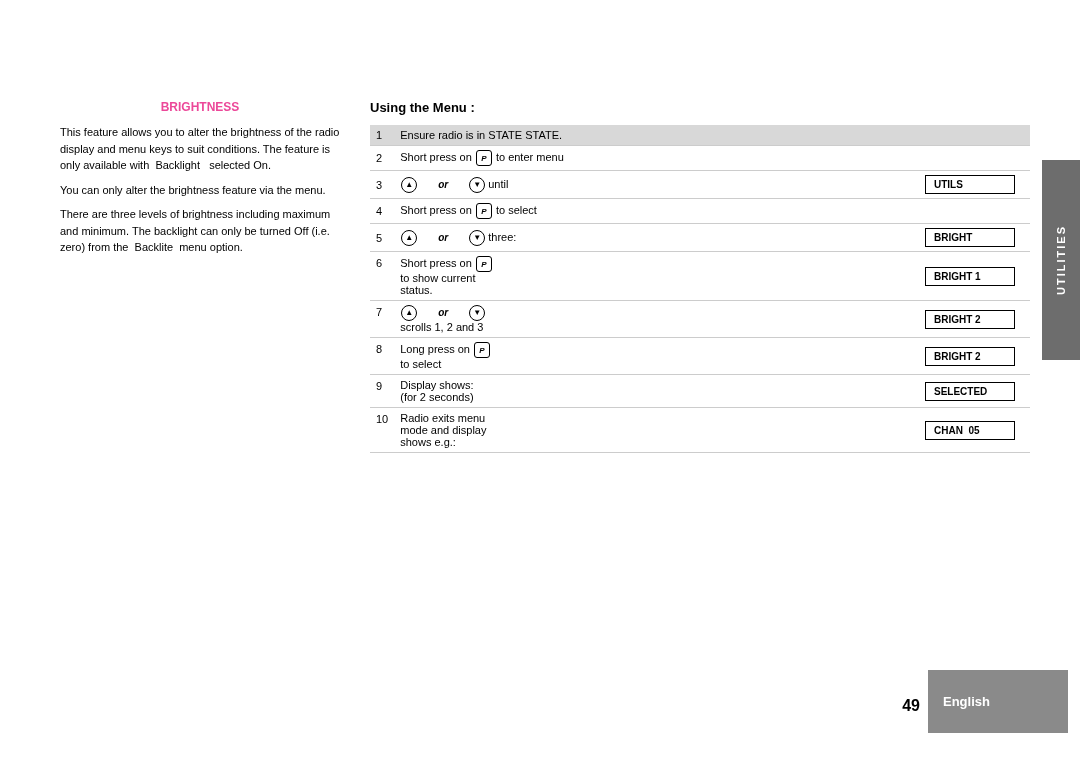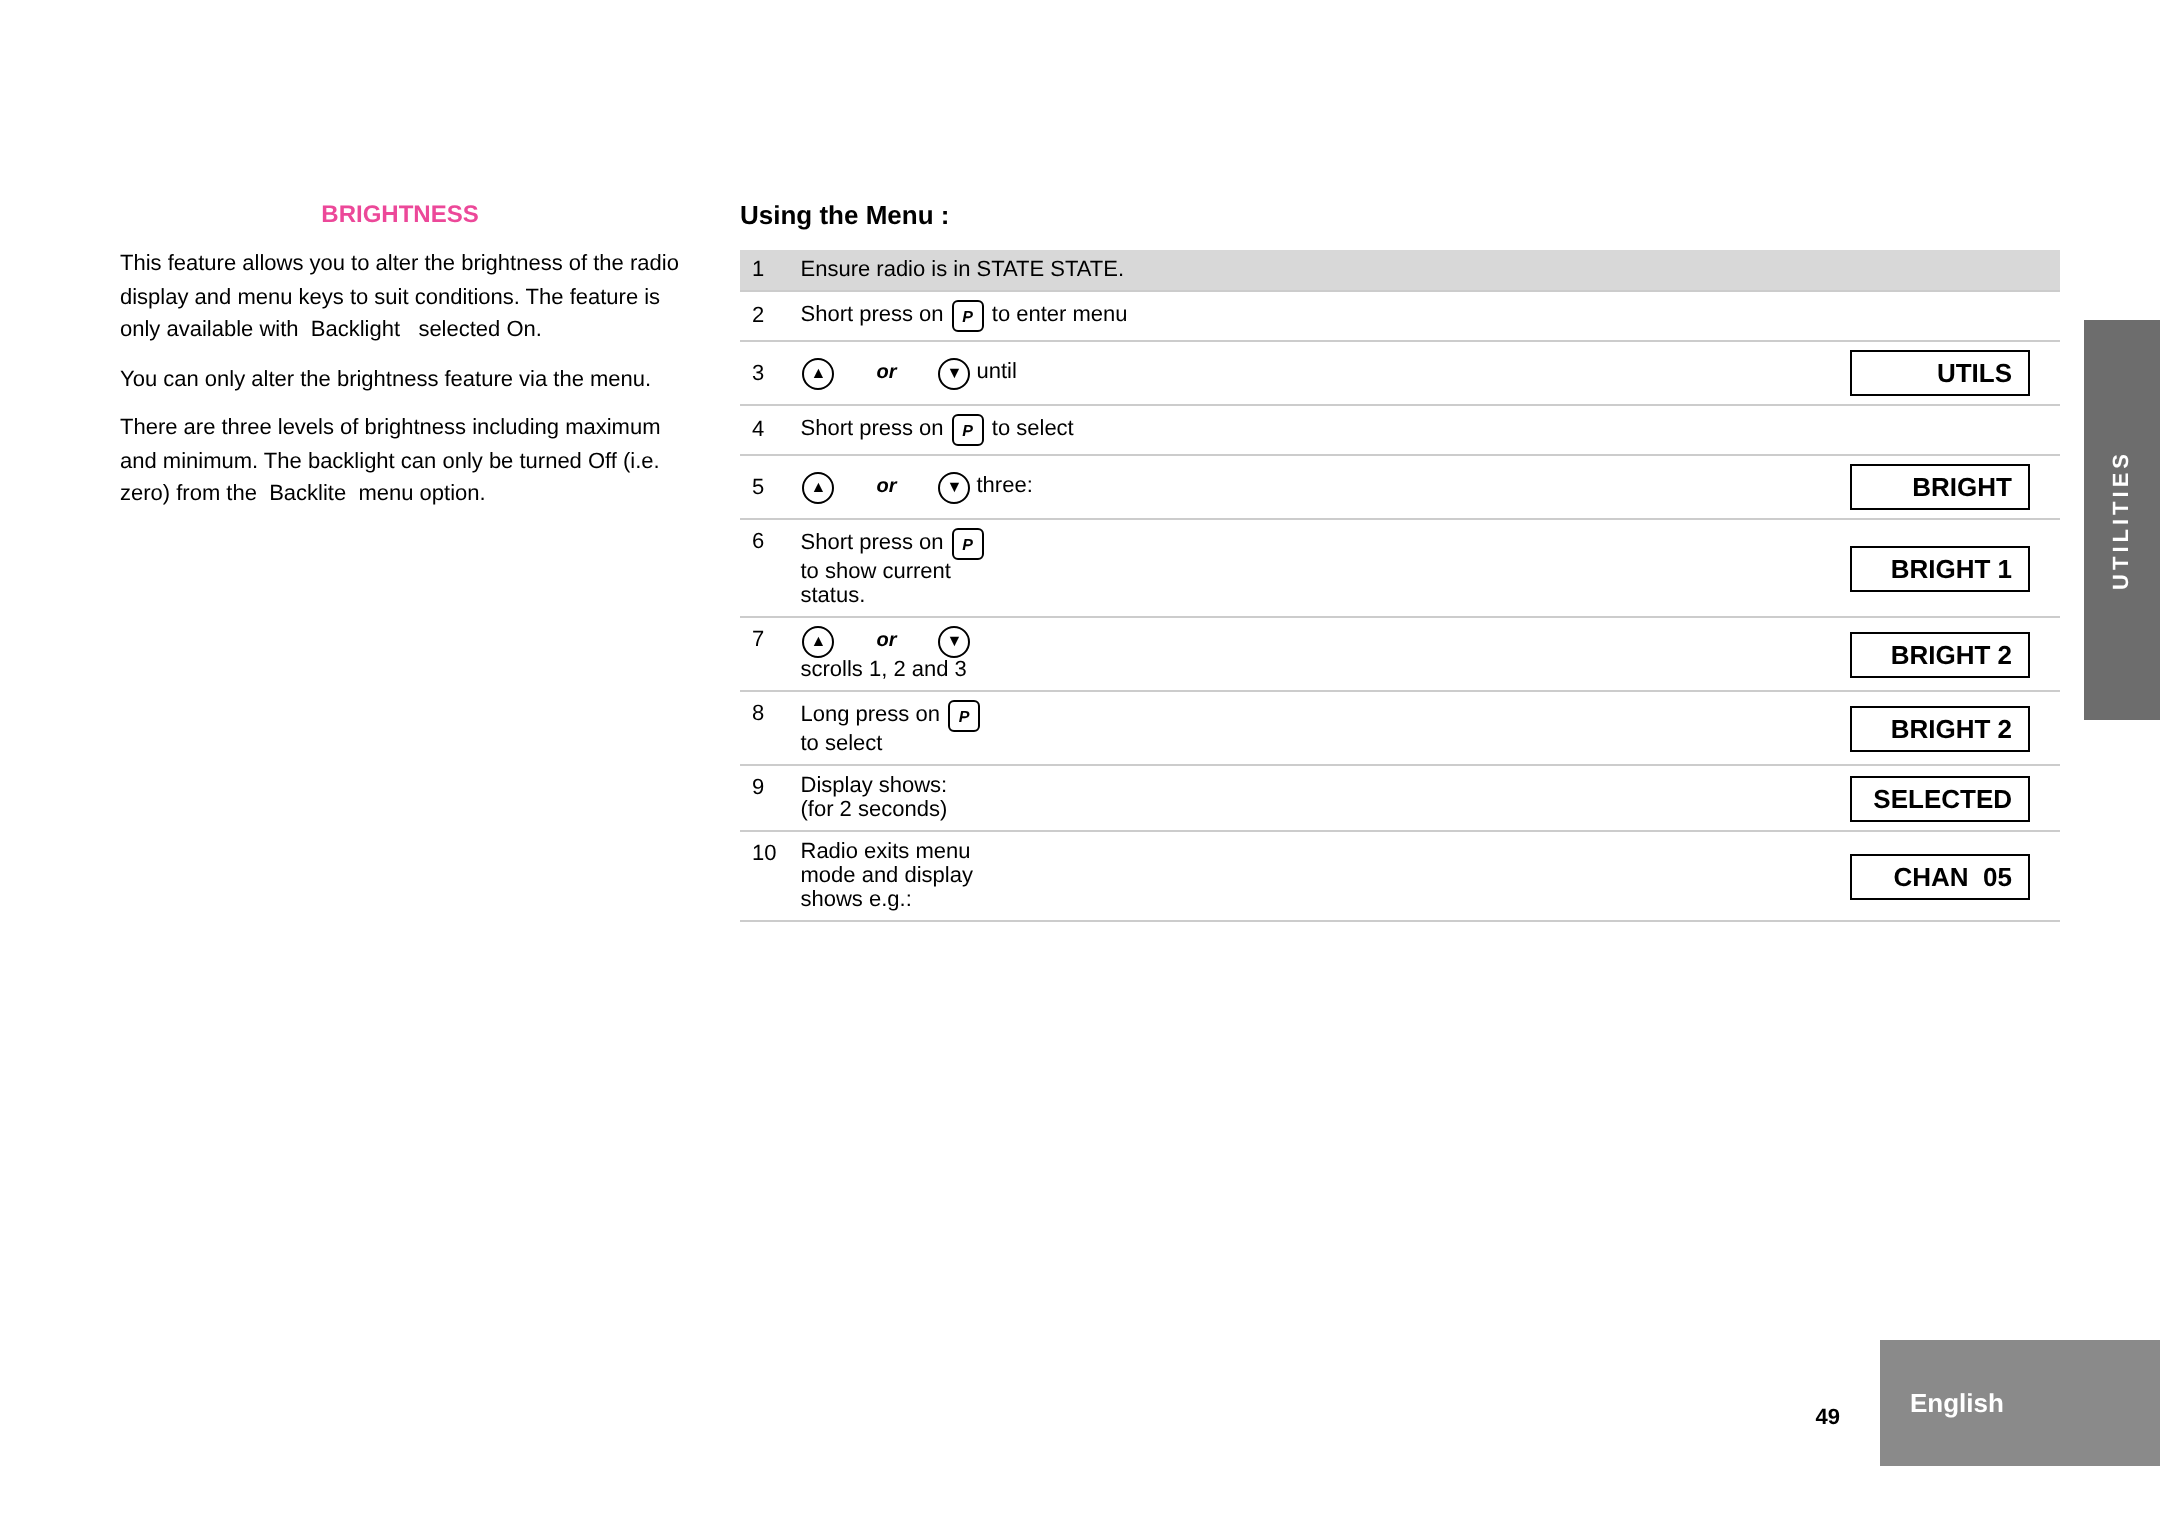--- a/index.html
+++ b/index.html
@@ -39,42 +39,42 @@
       font-weight: bold;
       writing-mode: vertical-rl;
       text-orientation: mixed;
       transform: rotate(180deg);
       letter-spacing: 2px;
     }
 
     
     .english-tab {
       position: absolute;
-      right: 0;
+      right: 12px;
       bottom: 30px;
       width: 140px;
       height: 63px;
       background: #8a8a8a;
       display: flex;
       align-items: center;
       justify-content: flex-start;
       padding-left: 15px;
     }
     .english-tab-text {
       color: #fff;
       font-size: 13px;
       font-weight: bold;
     }
 
     
     .page-number {
       position: absolute;
       bottom: 48px;
       right: 160px;
-      font-size: 11px;
+      font-size: 16px;
       font-weight: bold;
       color: #000;
     }
 
     
     .content-area {
       position: absolute;
       top: 100px;
       left: 60px;
       right: 50px;
@@ -155,26 +155,26 @@
 
     .step-display {
       width: 120px;
       text-align: center;
       vertical-align: middle;
     }
 
     .display-box {
       border: 1px solid #000;
       padding: 3px 8px;
-      font-size: 13px;
+      font-size: 10px;
       font-weight: bold;
       background: #fff;
       display: inline-block;
       min-width: 90px;
-      text-align: right;
+      text-align: left;
     }
 
     
     .icon-circle {
       display: inline-flex;
       align-items: center;
       justify-content: center;
       width: 16px;
       height: 16px;
       border: 1px solid #000;

